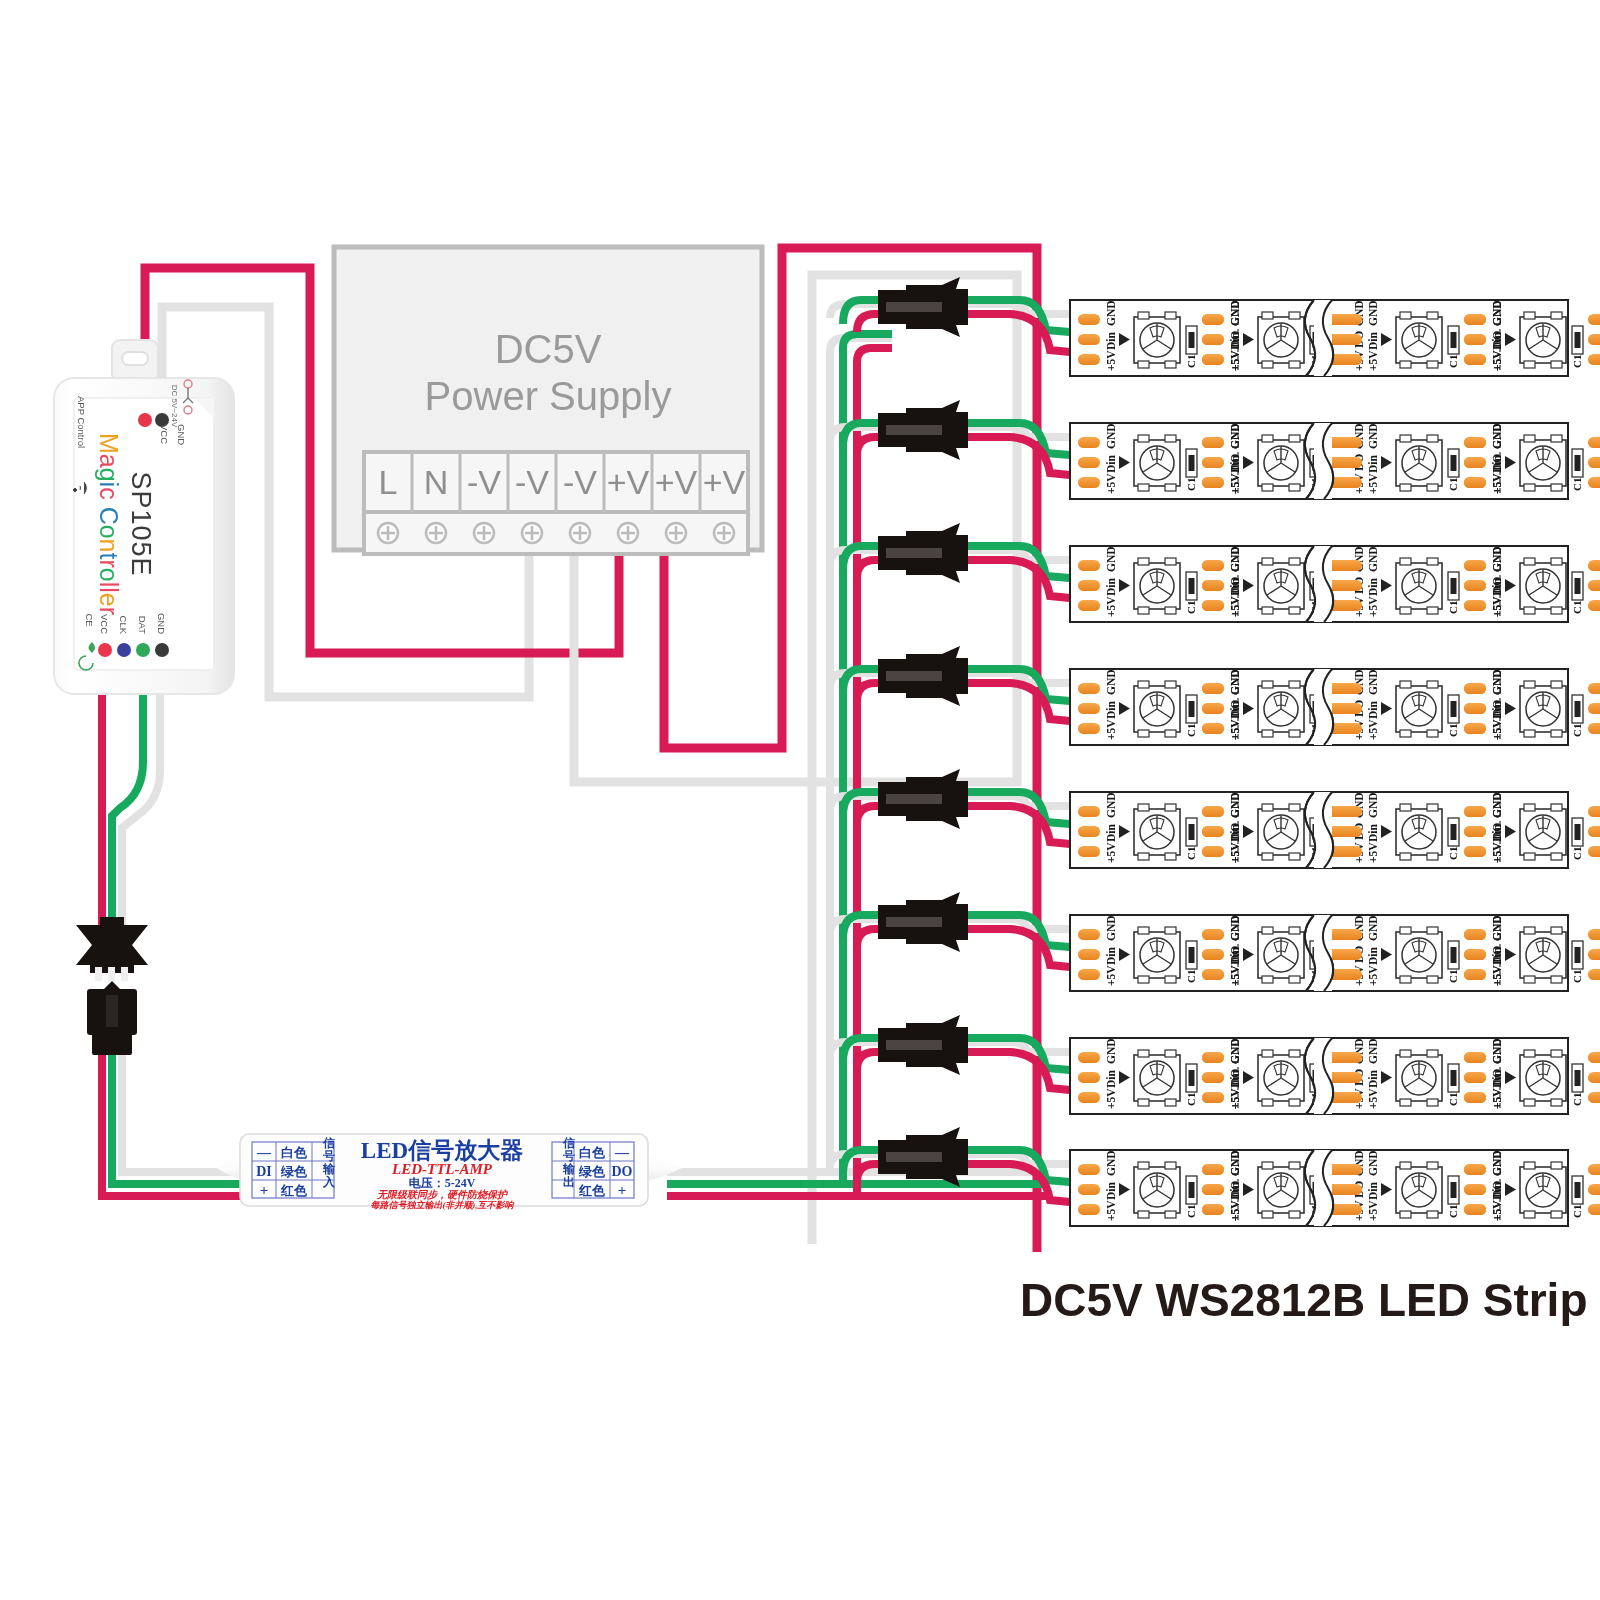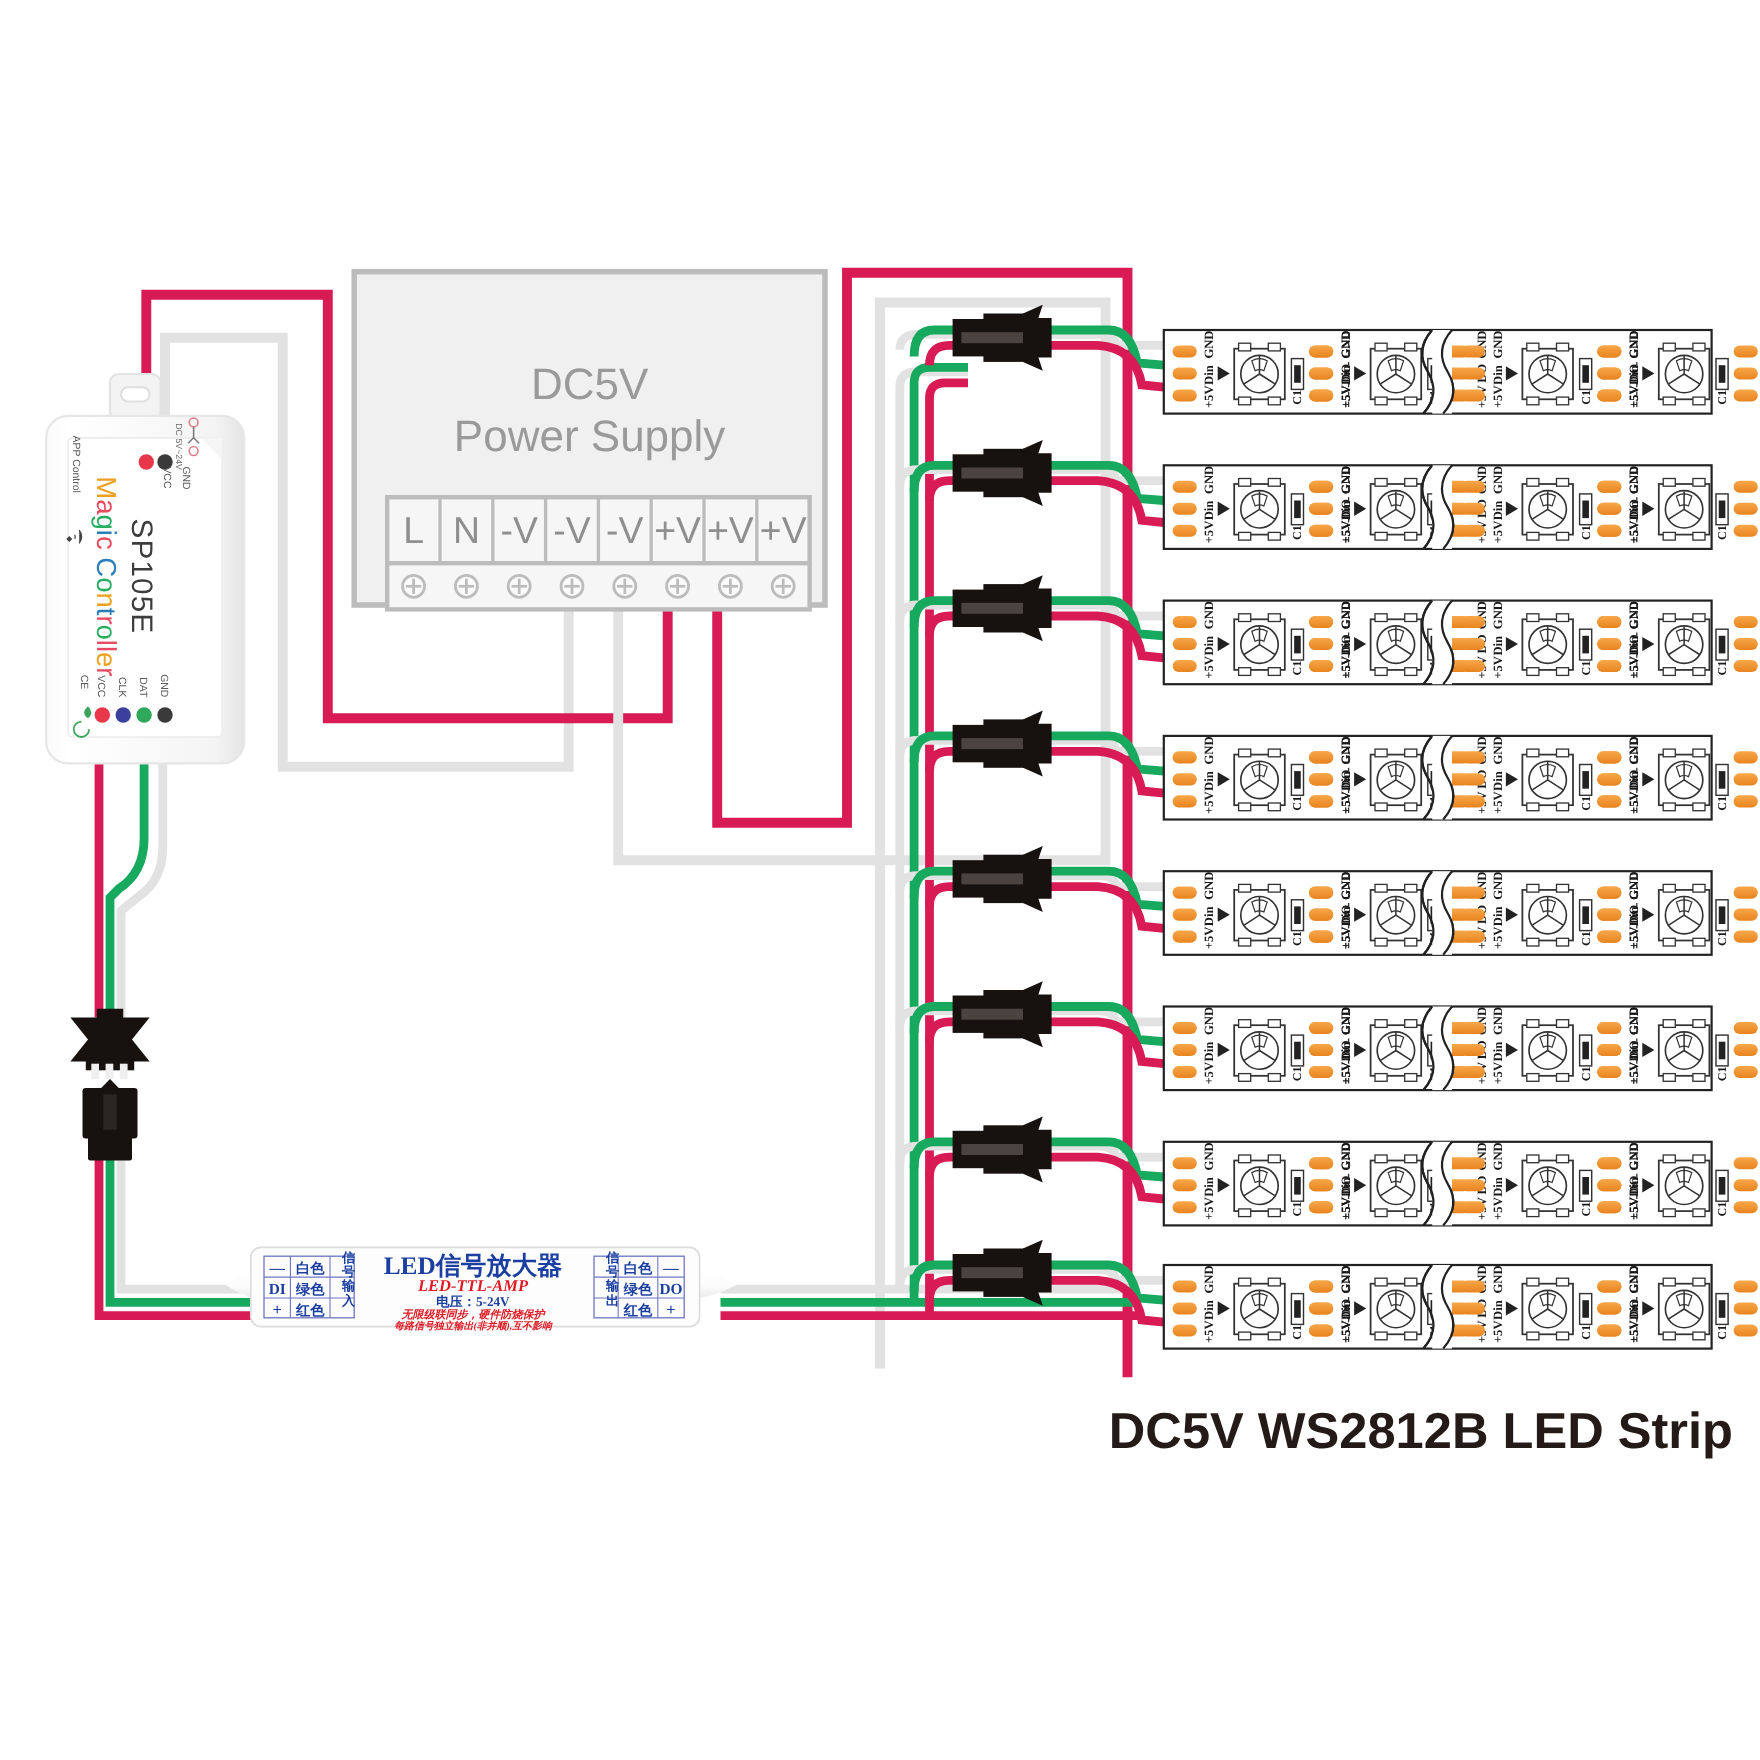--- a/index.html
+++ b/index.html
@@ -1,17 +1,17 @@
 <!DOCTYPE html>
 <html><head>
 <meta charset="utf-8">
 <style>
   html,body{margin:0;padding:0;background:#ffffff;}
   body{width:1600px;height:1600px;overflow:hidden;font-family:"Liberation Sans",sans-serif;}
-  #stage{position:relative;width:1316px;height:1600px;background:#fff;}
+  #stage{position:relative;width:1316px;height:1600px;background:#fff;margin-left:12px;}
   svg{display:block;}
   .psu-label{font-family:"Liberation Sans",sans-serif;font-size:40px;fill:#9a9a9a;text-anchor:middle;}
   .term-label{font-family:"Liberation Sans",sans-serif;font-size:34px;fill:#8f8f8f;text-anchor:middle;}
   .title-label{font-family:"Liberation Sans",sans-serif;font-size:46px;font-weight:bold;fill:#241a17;}
   .pad-label{font-family:"Liberation Serif",serif;font-size:11.5px;font-weight:bold;fill:#1a1a1a;}
   .c1-label{font-family:"Liberation Serif",serif;font-size:11px;font-weight:bold;fill:#1a1a1a;}
   .ctl-main{font-family:"Liberation Sans",sans-serif;font-size:27px;fill:#3c3c3c;letter-spacing:1px;}
   .ctl-magic{font-family:"Liberation Sans",sans-serif;font-size:25px;}
   .ctl-tiny{font-family:"Liberation Sans",sans-serif;font-size:9.5px;fill:#5a5a5a;}
   .ctl-tiny2{font-family:"Liberation Sans",sans-serif;font-size:8px;fill:#6a6a6a;}

